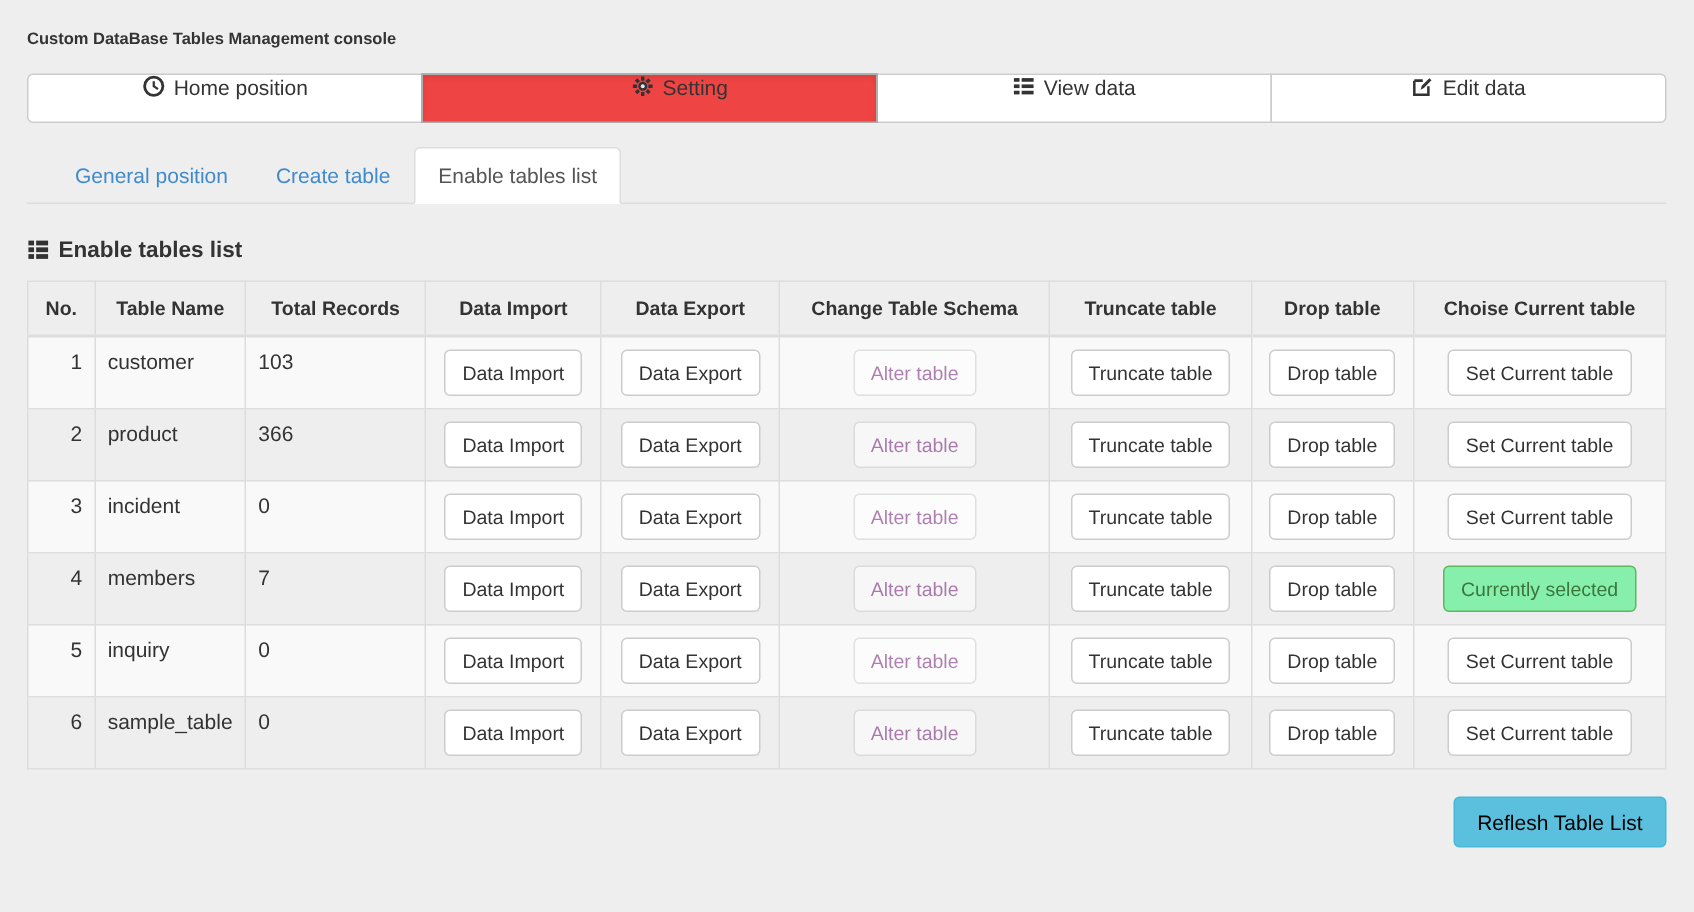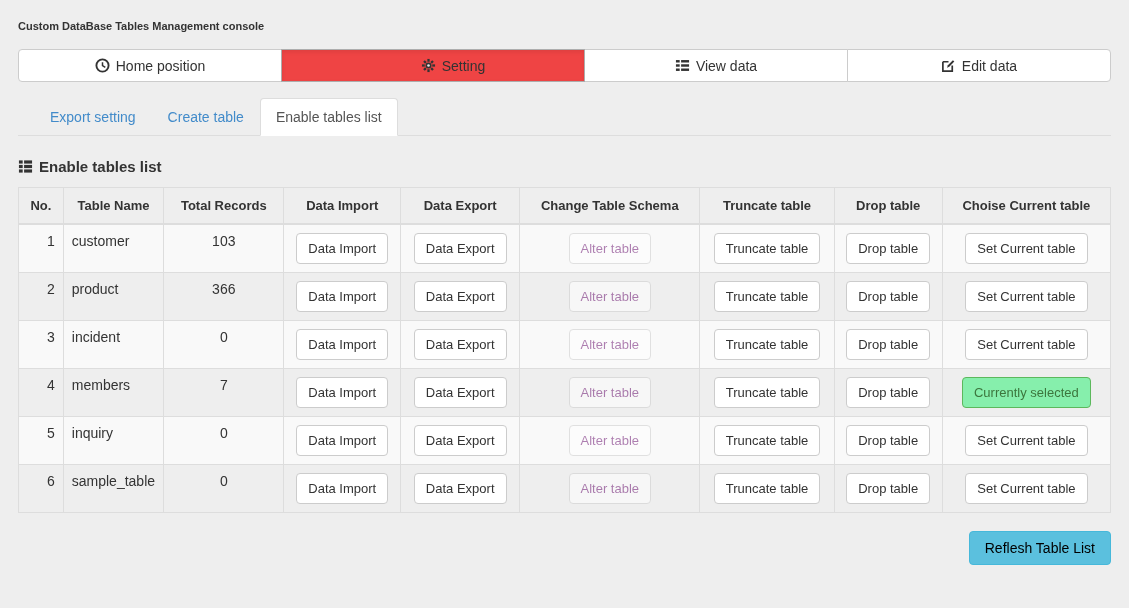--- a/index.html
+++ b/index.html
@@ -26,21 +26,21 @@
     margin-top: 17px;
     width: 100%;
   }
   .tabbar .tab-btn {
     flex: 1 1 0;
     background: #fff;
     border: 1px solid #ccc;
     margin-left: -1px;
     height: 33px;
     display: flex;
-    align-items: center;
+    align-items: flex-start;
     justify-content: center;
     gap: 6px;
     font-size: 14px;
     color: #333;
     cursor: pointer;
   }
   .tabbar .tab-btn:first-child { margin-left: 0; border-radius: 4px 0 0 4px; }
   .tabbar .tab-btn:last-child { border-radius: 0 4px 4px 0; }
   .tabbar .tab-btn.active {
     background: #ef4444;
@@ -102,21 +102,21 @@
     padding: 10px 8px;
     font-size: 13px;
     font-weight: bold;
     text-align: center;
     border-bottom-width: 2px;
     white-space: nowrap;
   }
   .db-table td { padding: 8px; font-size: 14px; }
   .db-table tbody tr:nth-child(odd) { background: #f9f9f9; }
   td.cell-no { text-align: right; }
-  td.cell-records { text-align: center; }
+  td.cell-records { text-align: left; }
   td.cell-btn { text-align: center; }
 
   
   .btn {
     display: inline-block;
     background: #fff;
     border: 1px solid #ccc;
     border-radius: 4px;
     padding: 7px 11px;
     font-size: 13px;
@@ -211,21 +211,21 @@
         <svg viewBox="0 0 16 16">
             <path d="M2 4 h6 M2 4 v10 h10 v-6" fill="none" stroke="#333" stroke-width="1.8"></path>
             <path d="M6.5 10.5 L7.3 7.7 L12.7 2.3 L14.2 3.8 L8.8 9.2 Z" fill="#333"></path>
           </svg>
       </span>
       <span>Edit data</span>
     </div>
   </div>
 
   <div class="subtabs">
-    <div class="subtab">Export setting</div>
+    <div class="subtab">General position</div>
     <div class="subtab">Create table</div>
     <div class="subtab active">Enable tables list</div>
   </div>
 
   <div class="section-heading">
     <span class="heading-icon">
       <svg viewBox="0 0 16 16" fill="#333">
           <rect x="1" y="1.5" width="4" height="3.4"></rect>
           <rect x="6.5" y="1.5" width="8.5" height="3.4"></rect>
           <rect x="1" y="6.3" width="4" height="3.4"></rect>

